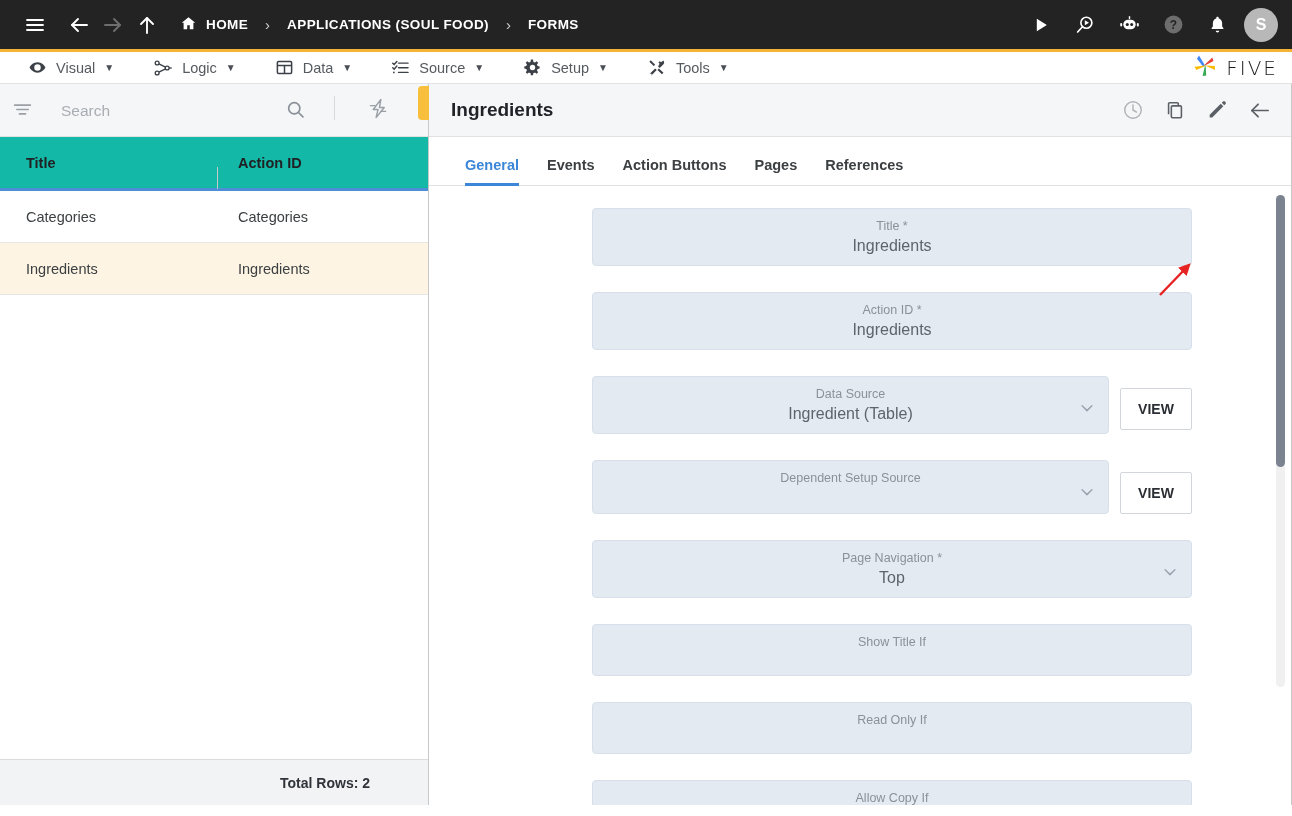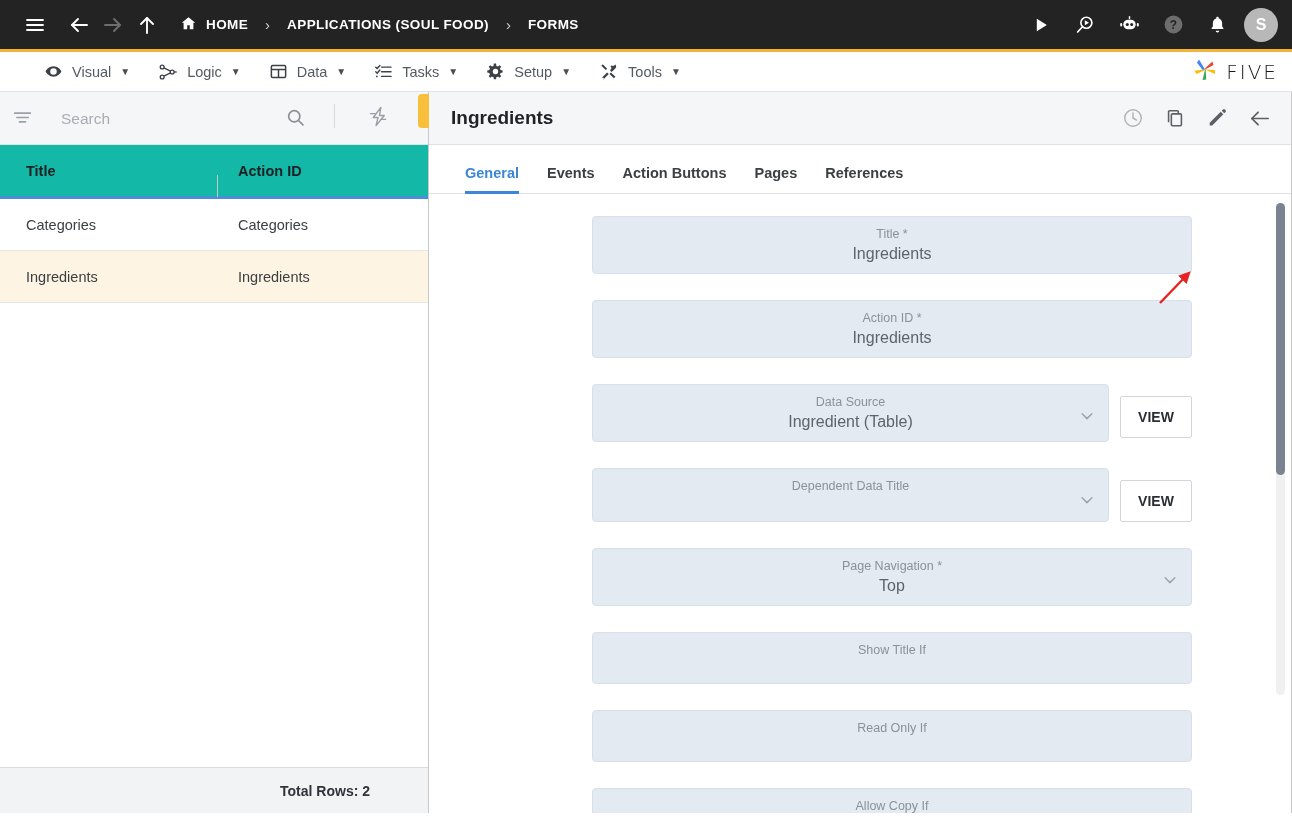--- a/index.html
+++ b/index.html
@@ -40,24 +40,25 @@
   }
   .avatar {
     width: 34px; height: 34px; border-radius: 50%;
     background: #b8b8b8; color: #ffffff;
     display: flex; align-items: center; justify-content: center;
     font-size: 16px; font-weight: bold; cursor: pointer; flex: none;
   }
 
   
   .menubar {
-    height: 40px; background: #ffffff;
+    height: 32px; background: #ffffff;
     display: flex; align-items: center;
-    padding-left: 30px; position: relative;
+    padding-left: 14px; position: relative;
     border-bottom: 1px solid #e3e3e3;
+    gap: 11px;
   }
   .menu-item {
     display: flex; align-items: center; gap: 9px;
     padding: 0 14px; height: 100%;
     color: #555a60; font-size: 14.5px; cursor: pointer;
   }
   .menu-item .caret { font-size: 10px; color: #4a4f55; }
   .menu-icon { color: #3c4147; display: flex; align-items: center; }
 
   .brand {
@@ -353,21 +354,21 @@
     <span class="menu-icon">
       <svg width="19" height="19" viewBox="0 0 24 24" stroke="currentColor" stroke-width="1.8" fill="none" stroke-linecap="round">
           <polyline points="2.2,6.5 4,8.3 7.4,4.4"></polyline>
           <line x1="9.5" y1="6.5" x2="21.5" y2="6.5"></line>
           <polyline points="2.2,12.3 4,14.1 7.4,10.2"></polyline>
           <line x1="9.5" y1="12.3" x2="21.5" y2="12.3"></line>
           <circle cx="3.6" cy="18.2" r="1.1" fill="currentColor" stroke="none"></circle>
           <line x1="9.5" y1="18.2" x2="21.5" y2="18.2"></line>
         </svg>
     </span>
-    <span>Tasks</span>
+    <span>Source</span>
     <span class="caret">▼</span>
   </div>
   <div class="menu-item">
     <span class="menu-icon">
       <svg width="19" height="19" viewBox="0 0 24 24" fill="currentColor">
           <path d="M12 8.1A3.9 3.9 0 1 0 12 15.9 3.9 3.9 0 0 0 12 8.1zm9 5.3v-2.8l-2.6-.4a6.9 6.9 0 0 0-.8-2l1.6-2.1-2-2-2.1 1.6a6.9 6.9 0 0 0-2-.8L12.7 2h-2.8L9.5 4.9a6.9 6.9 0 0 0-2 .8L5.4 4.1l-2 2L5 8.2a6.9 6.9 0 0 0-.8 2L1.6 10.6v2.8l2.6.4c.2.7.4 1.4.8 2l-1.6 2.1 2 2 2.1-1.6c.6.4 1.3.6 2 .8l.4 2.6h2.8l.4-2.6c.7-.2 1.4-.4 2-.8l2.1 1.6 2-2-1.6-2.1c.4-.6.6-1.3.8-2z"></path>
           <circle cx="12" cy="12" r="3.4" fill="#fff"></circle>
         </svg>
     </span>
     <span>Setup</span>
@@ -514,21 +515,21 @@
               <svg width="18" height="18" viewBox="0 0 24 24" fill="none" stroke="currentColor" stroke-width="1.9" stroke-linecap="round" stroke-linejoin="round">
                   <polyline points="5.5,9 12,15.5 18.5,9"></polyline>
                 </svg>
             </span>
           </div>
           <div class="view-btn">VIEW</div>
         </div>
 
         <div class="field-row">
           <div class="field">
-            <span class="field-label">Dependent Data Title</span>
+            <span class="field-label">Dependent Setup Source</span>
             <span class="chev">
               <svg width="18" height="18" viewBox="0 0 24 24" fill="none" stroke="currentColor" stroke-width="1.9" stroke-linecap="round" stroke-linejoin="round">
                   <polyline points="5.5,9 12,15.5 18.5,9"></polyline>
                 </svg>
             </span>
           </div>
           <div class="view-btn">VIEW</div>
         </div>
 
         <div class="field-row">

